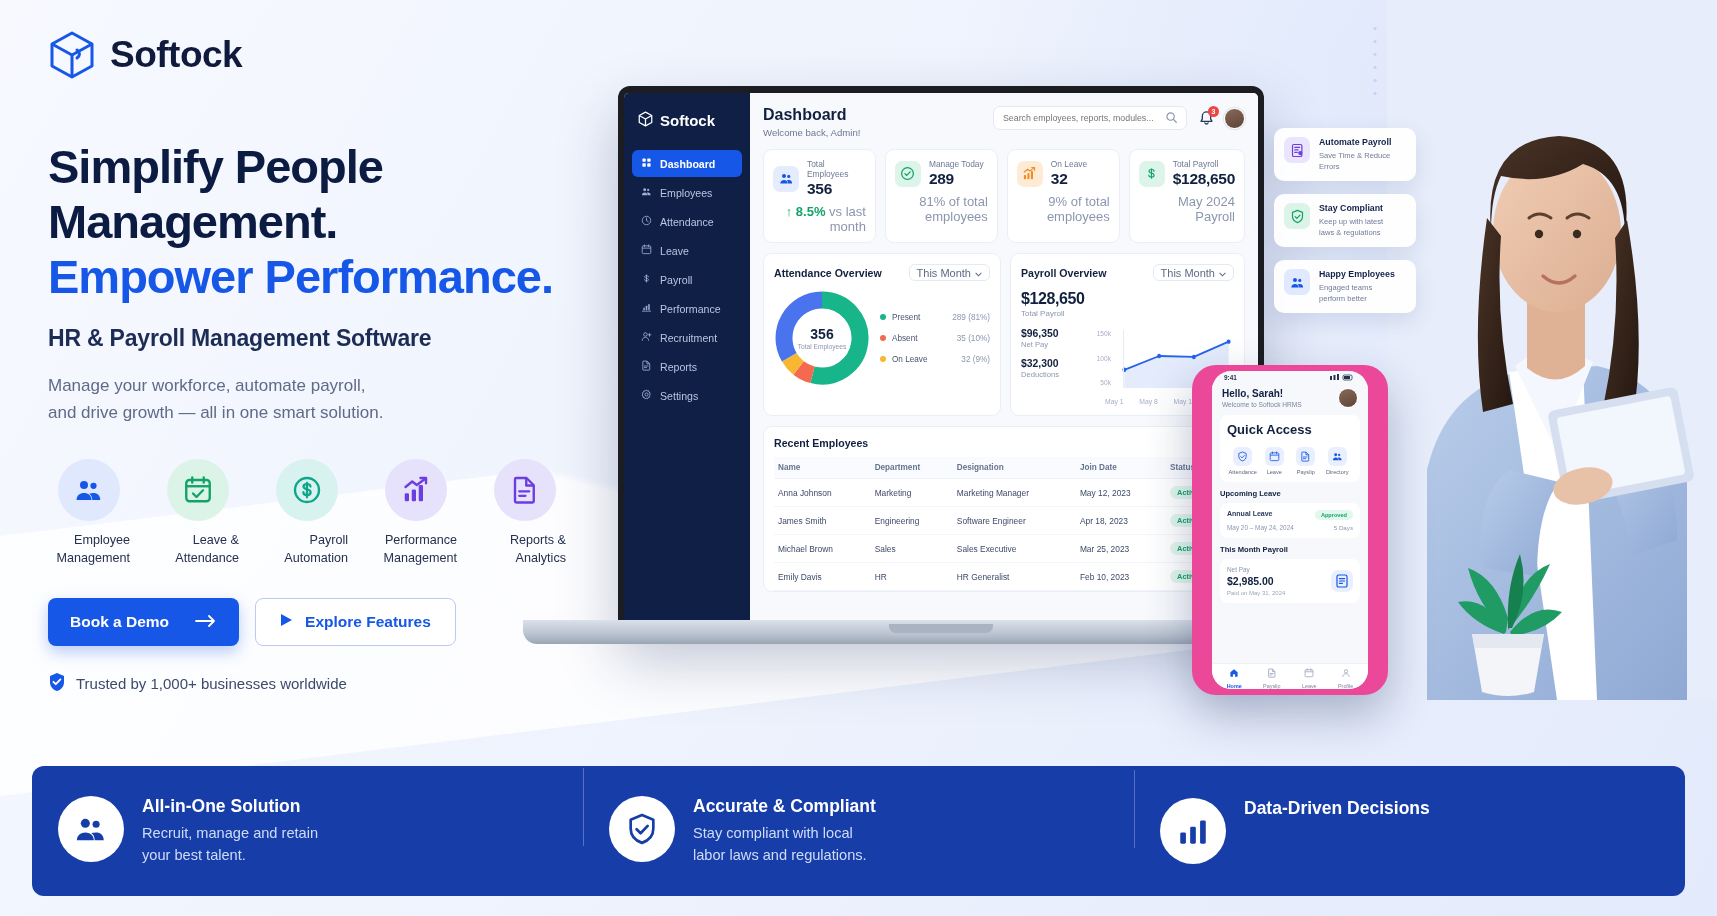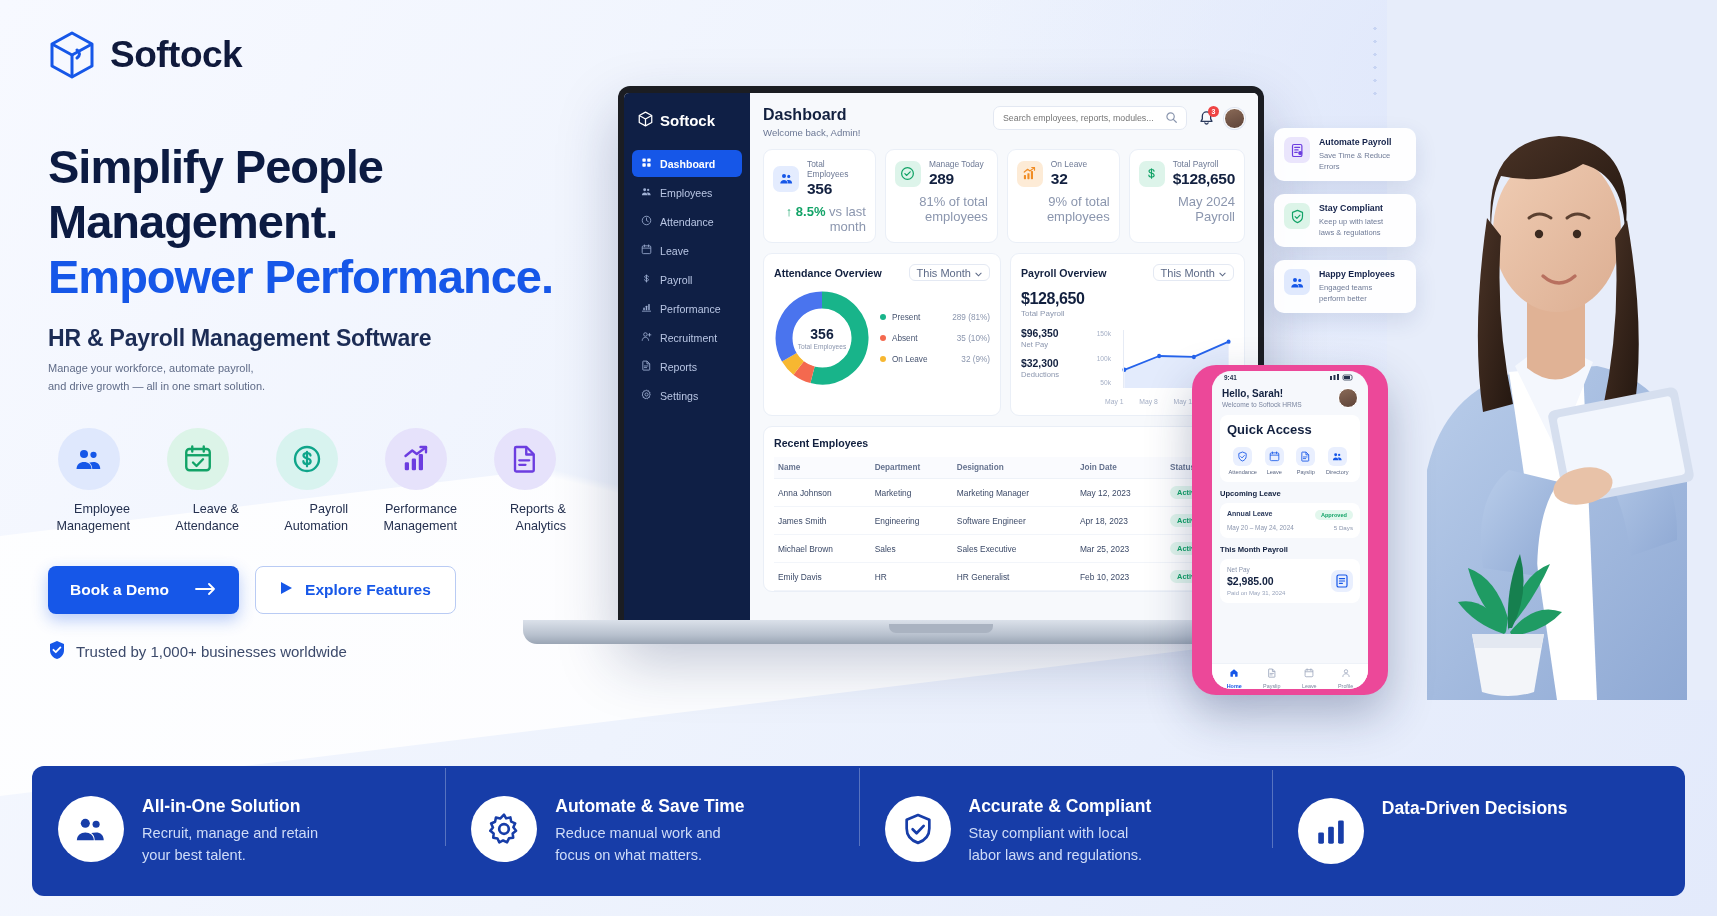--- a/index.html
+++ b/index.html
@@ -22,21 +22,21 @@
 
   
   .hero { position:absolute; left:48px; top:30px; width:640px; }
   .logo { display:flex; align-items:center; gap:14px; }
   .logo-mark { width:48px; height:50px; }
   .logo-text { font-size:37px; font-weight:700; color:#101a3c; letter-spacing:-.5px; }
   .h1 { margin-top:60px; font-size:47px; line-height:1.17; font-weight:700;
         color:#0c1b42; letter-spacing:-1px; }
   .h1 .accent { color:#1657e8; }
   .h2 { margin-top:20px; font-size:23px; font-weight:600; color:#1c2c55; letter-spacing:-.2px;}
-  .sub { margin-top:8px; font-size:11px; line-height:1.62; color:#5f6b87; }
+  .sub { margin-top:20px; font-size:17px; line-height:1.62; color:#5f6b87; }
 
   .feats { margin-top:32px; display:flex; gap:27px; }
   .feat { width:82px; text-align:right; }
   .feat-ic { width:62px; height:62px; border-radius:50%; margin:0 auto;
              display:flex; align-items:center; justify-content:center; }
   .feat-lb { margin-top:11px; font-size:12.6px; line-height:1.42; color:#24304f; font-weight:500;}
 
   .ctas { margin-top:30px; display:flex; gap:16px; }
   .btn-primary { height:48px; padding:0 22px; border-radius:8px; background:#1657e8;
      color:#fff; font-size:15.5px; font-weight:600; display:flex; align-items:center;
@@ -877,32 +877,20 @@
         </svg>
       </div>
       <div>
         <div class="bt">All-in-One Solution</div>
         <div class="bs">Recruit, manage and retain<br>your best talent.</div>
       </div>
     </div>
     <div class="bcol">
       <div class="bic">
         <svg width="34" height="34" viewBox="0 0 24 24">
-          <circle cx="12" cy="12" r="3.4" fill="none" stroke="#173da8" stroke-width="1.9"></circle>
-          <path d="M12 1.8l1.5 2.7 3-.7.6 3 2.8 1.2-1.3 2.8 1.9 2.4-2.4 1.9.4 3-3 .5-1.3 2.8-2.8-1.3-2.7 1.4-1.3-2.8-3-.5.3-3-2.4-1.9 1.9-2.4-1.3-2.8 2.8-1.2.6-3 3 .7z" fill="none" stroke="#173da8" stroke-width="1.8" stroke-linejoin="round"></path>
-        </svg>
-      </div>
-      <div>
-        <div class="bt">Automate &amp; Save Time</div>
-        <div class="bs">Reduce manual work and<br>focus on what matters.</div>
-      </div>
-    </div>
-    <div class="bcol">
-      <div class="bic">
-        <svg width="34" height="34" viewBox="0 0 24 24">
           <path d="M12 2.2l8 3.2v6.2c0 5.2-3.6 8.6-8 10.2-4.4-1.6-8-5-8-10.2V5.4z" fill="none" stroke="#173da8" stroke-width="1.9" stroke-linejoin="round"></path>
           <path d="M8.2 12.2l2.8 2.8 5-5.2" stroke="#173da8" stroke-width="1.9" fill="none" stroke-linecap="round" stroke-linejoin="round"></path>
         </svg>
       </div>
       <div>
         <div class="bt">Accurate &amp; Compliant</div>
         <div class="bs">Stay compliant with local<br>labor laws and regulations.</div>
       </div>
     </div>
     <div class="bcol">

